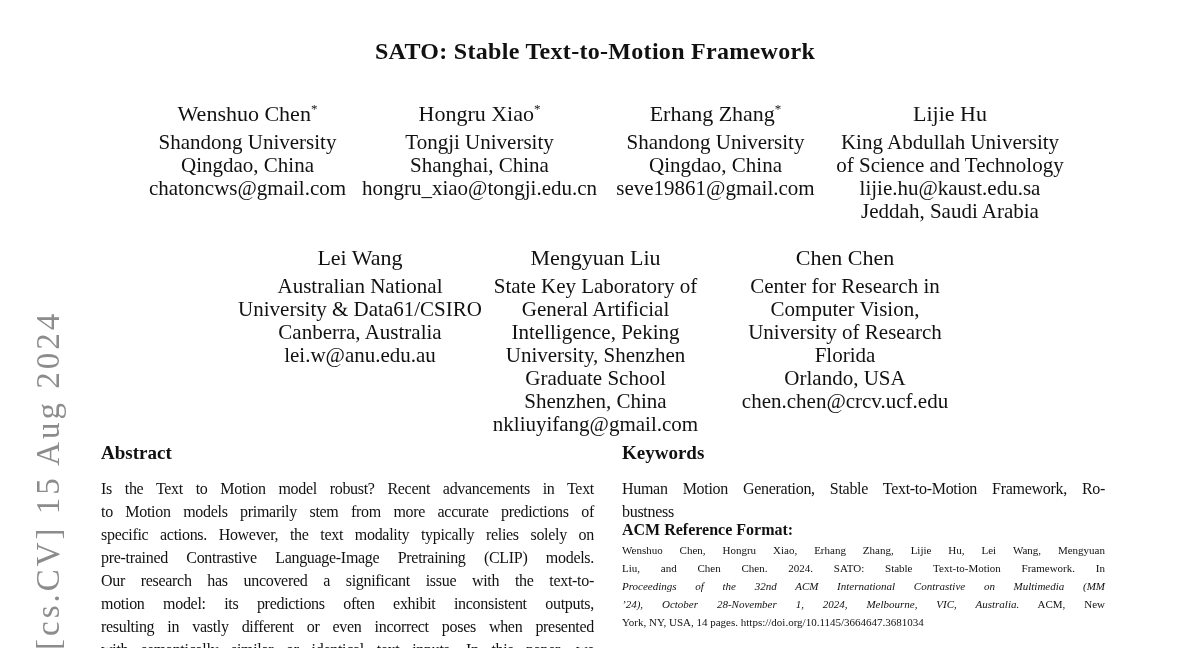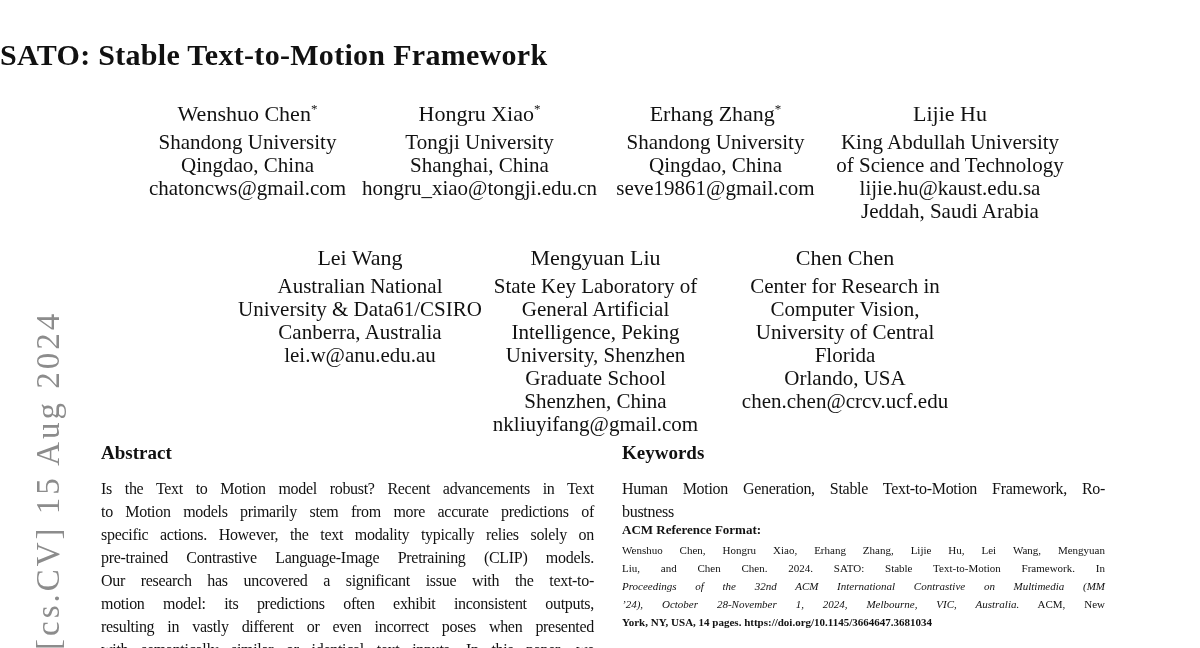--- a/index.html
+++ b/index.html
@@ -1,39 +1,39 @@
 <!DOCTYPE html>
 <html><head>
 <meta charset="utf-8">
 <style>
   html,body{margin:0;padding:0;background:#ffffff;}
   .page{
     position:relative;width:1200px;height:648px;background:#ffffff;
     overflow:hidden;font-family:"Liberation Serif",serif;color:#111111;
   }
   .paper-title{
-    position:absolute;top:38px;left:0;width:1190px;
-    font-size:30px;font-weight:700;letter-spacing:0.3px;
+    position:absolute;top:38px;left:0;width:1190px;text-align:center;
+    font-size:24px;font-weight:700;letter-spacing:0.3px;
   }
   .author{position:absolute;text-align:center;}
   .author .name{font-size:22px;line-height:26px;}
   .author .name sup{font-size:13px;}
   .affil{font-size:21px;line-height:23px;margin-top:4px;}
   .affil > div{text-align:center;}
   .section-abstract{position:absolute;left:101px;top:441px;width:493px;}
   .section-keywords{position:absolute;left:622px;top:441px;width:483px;}
   .section-acm{position:absolute;left:622px;top:521px;width:483px;}
   .sec-heading{font-size:19px;font-weight:700;line-height:24px;margin:0 0 12px 0;}
   .body-lines{font-size:16px;line-height:23px;letter-spacing:-0.3px;}
   .body-lines > div{text-align:justify;text-align-last:justify;}
   .body-lines.last-left > div:last-child{text-align-last:left;}
-  .acm-heading{font-size:13px;font-weight:700;line-height:18px;margin:0 0 2px 0;}
+  .acm-heading{font-size:16px;font-weight:700;line-height:18px;margin:0 0 2px 0;}
   .acm-lines{font-size:11px;line-height:18px;}
   .acm-lines > div{text-align:justify;text-align-last:justify;}
-  .acm-lines > div:last-child{text-align-last:left;font-weight:bold;}
+  .acm-lines > div:last-child{text-align-last:left;}
   .it{font-style:italic;}
   .arxiv-stamp{
     position:absolute;left:30px;top:650px;transform-origin:0 0;
     transform:rotate(-90deg);white-space:nowrap;
     font-size:33px;letter-spacing:3px;color:#8c8c8c;
   }
 </style>
 </head>
 <body>
 
@@ -96,21 +96,21 @@
         <div>Graduate School</div>
         <div>Shenzhen, China</div>
         <div>nkliuyifang@gmail.com</div>
       </div>
   </div>
   <div class="author" style="left:715px;top:240px;width:260px;">
     <div class="name"><span>Chen Chen</span><sup></sup></div>
     <div class="affil">
         <div>Center for Research in</div>
         <div>Computer Vision,</div>
-        <div>University of Central</div>
+        <div>University of Research</div>
         <div>Florida</div>
         <div>Orlando, USA</div>
         <div>chen.chen@crcv.ucf.edu</div>
       </div>
   </div>
 
   <div class="section-abstract">
     <h2 class="sec-heading">Abstract</h2>
     <div class="body-lines">
         <div>Is the Text to Motion model robust? Recent advancements in Text</div>

